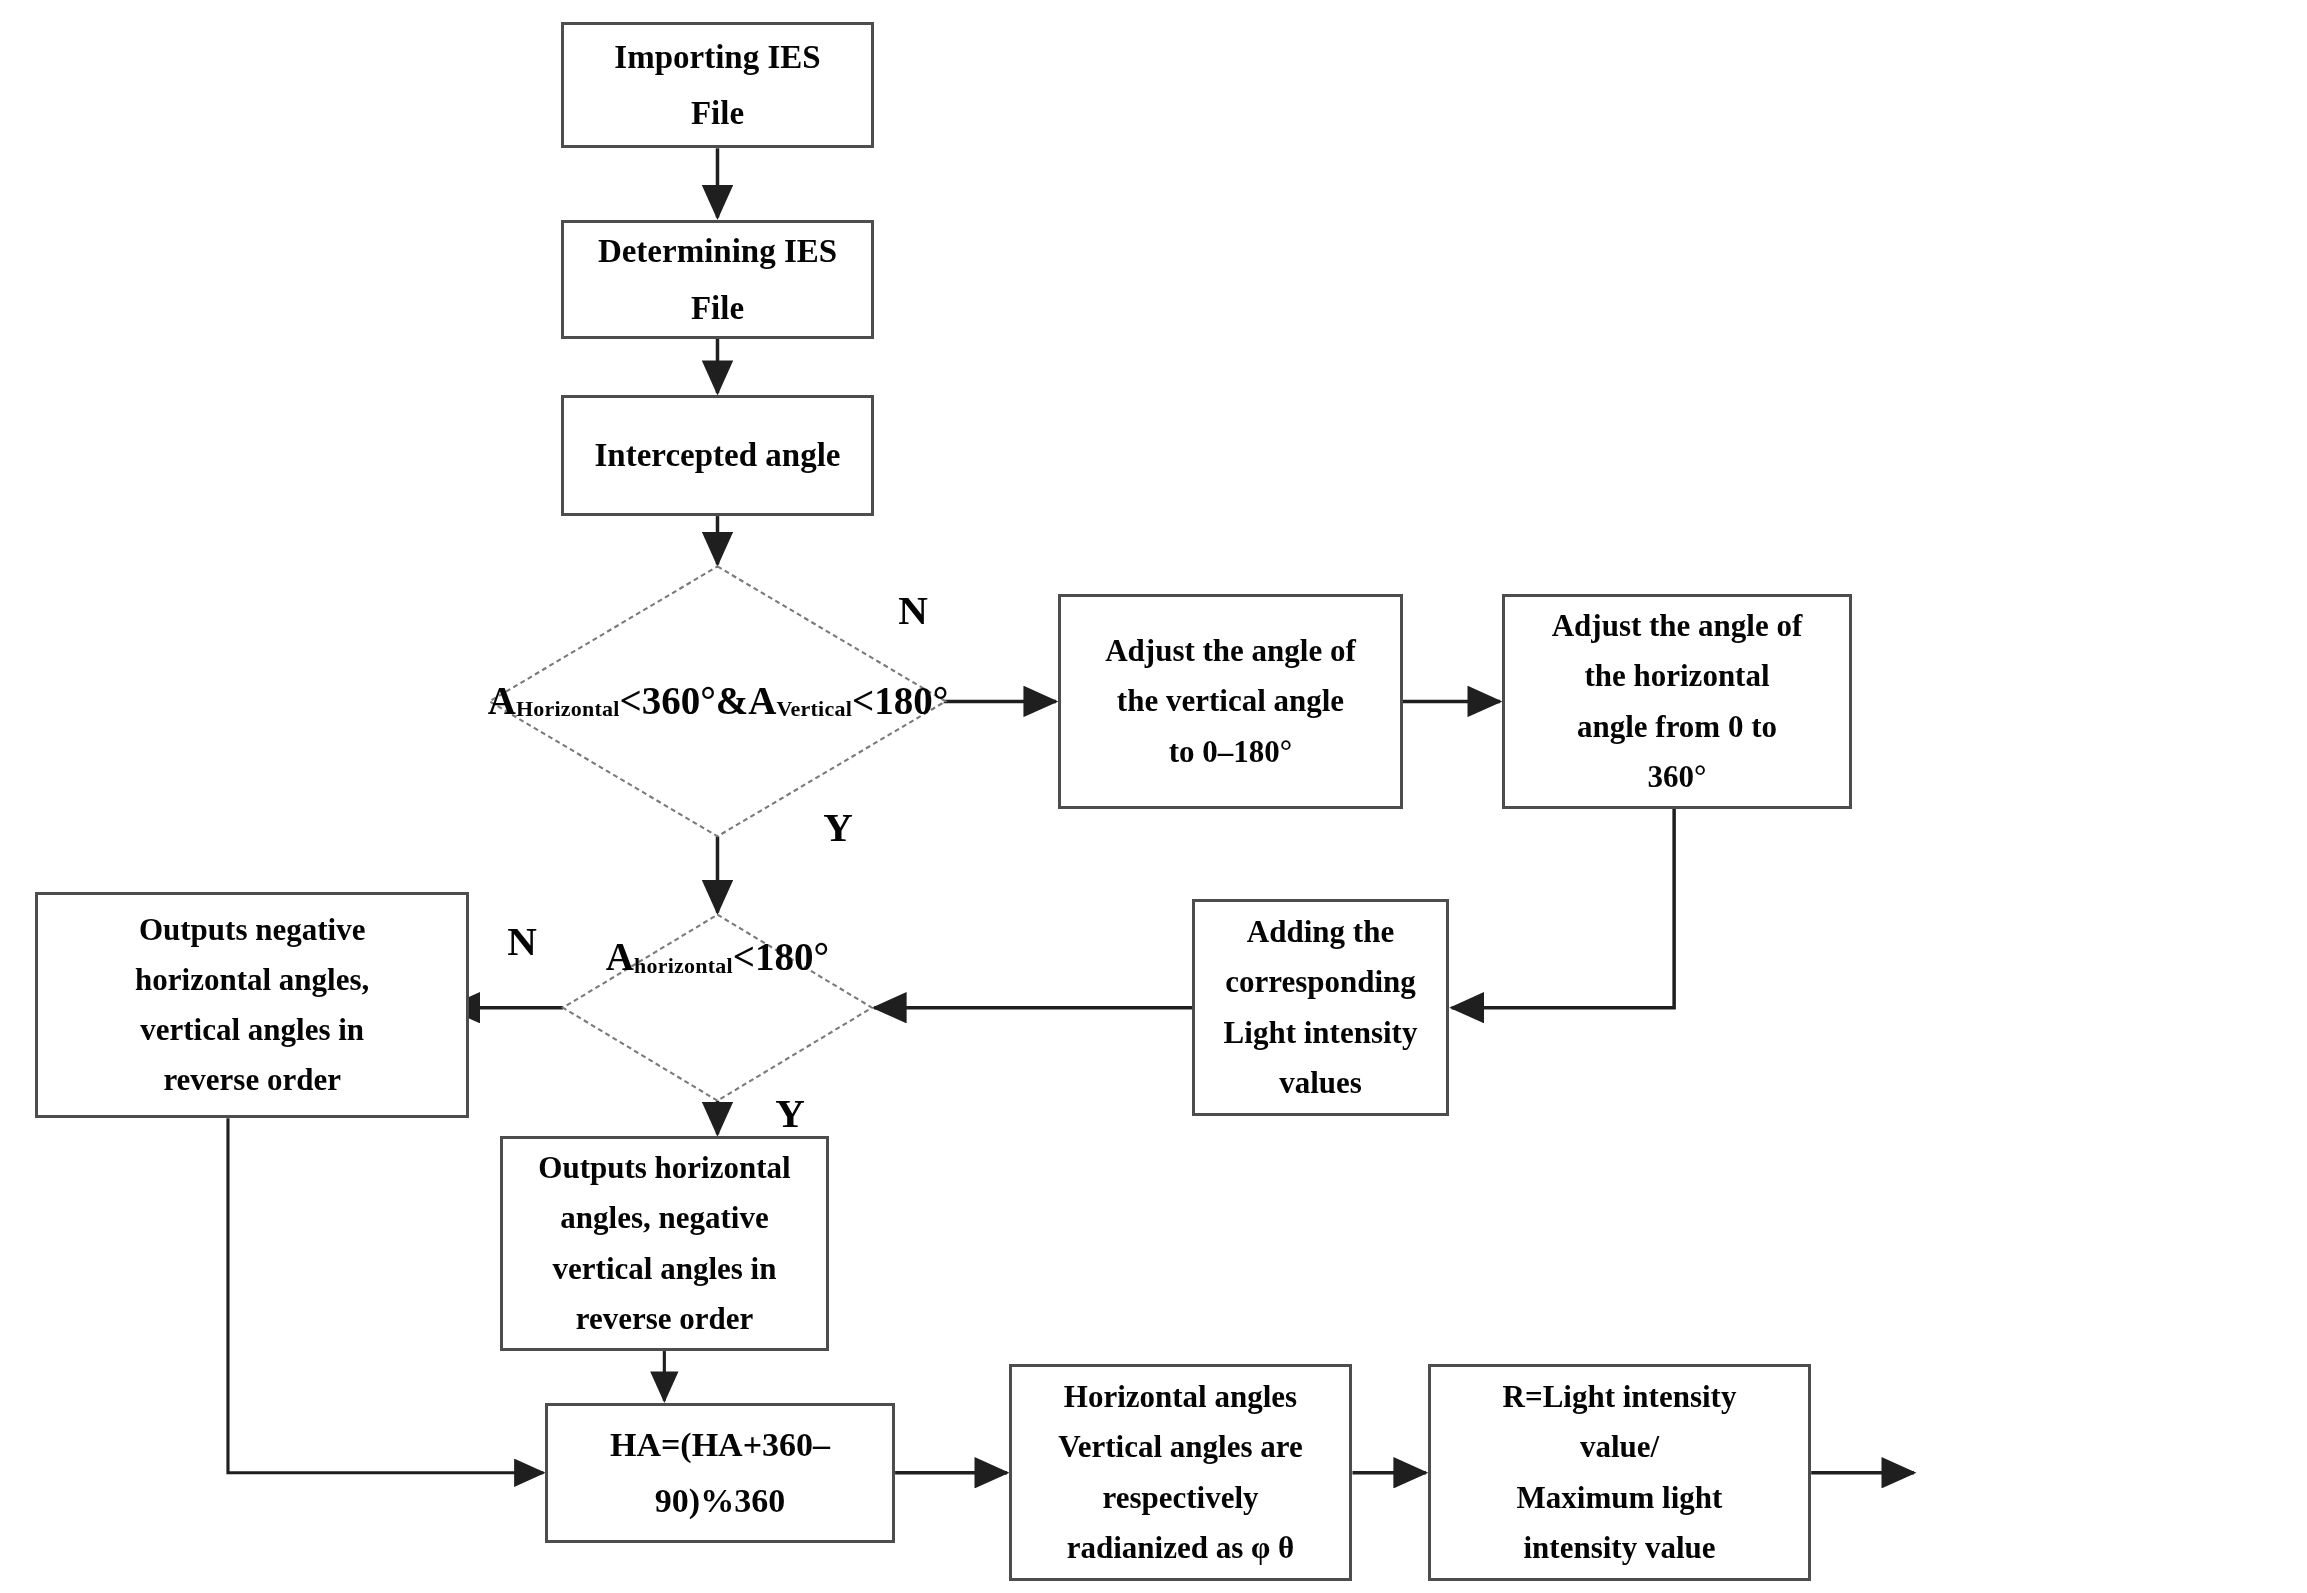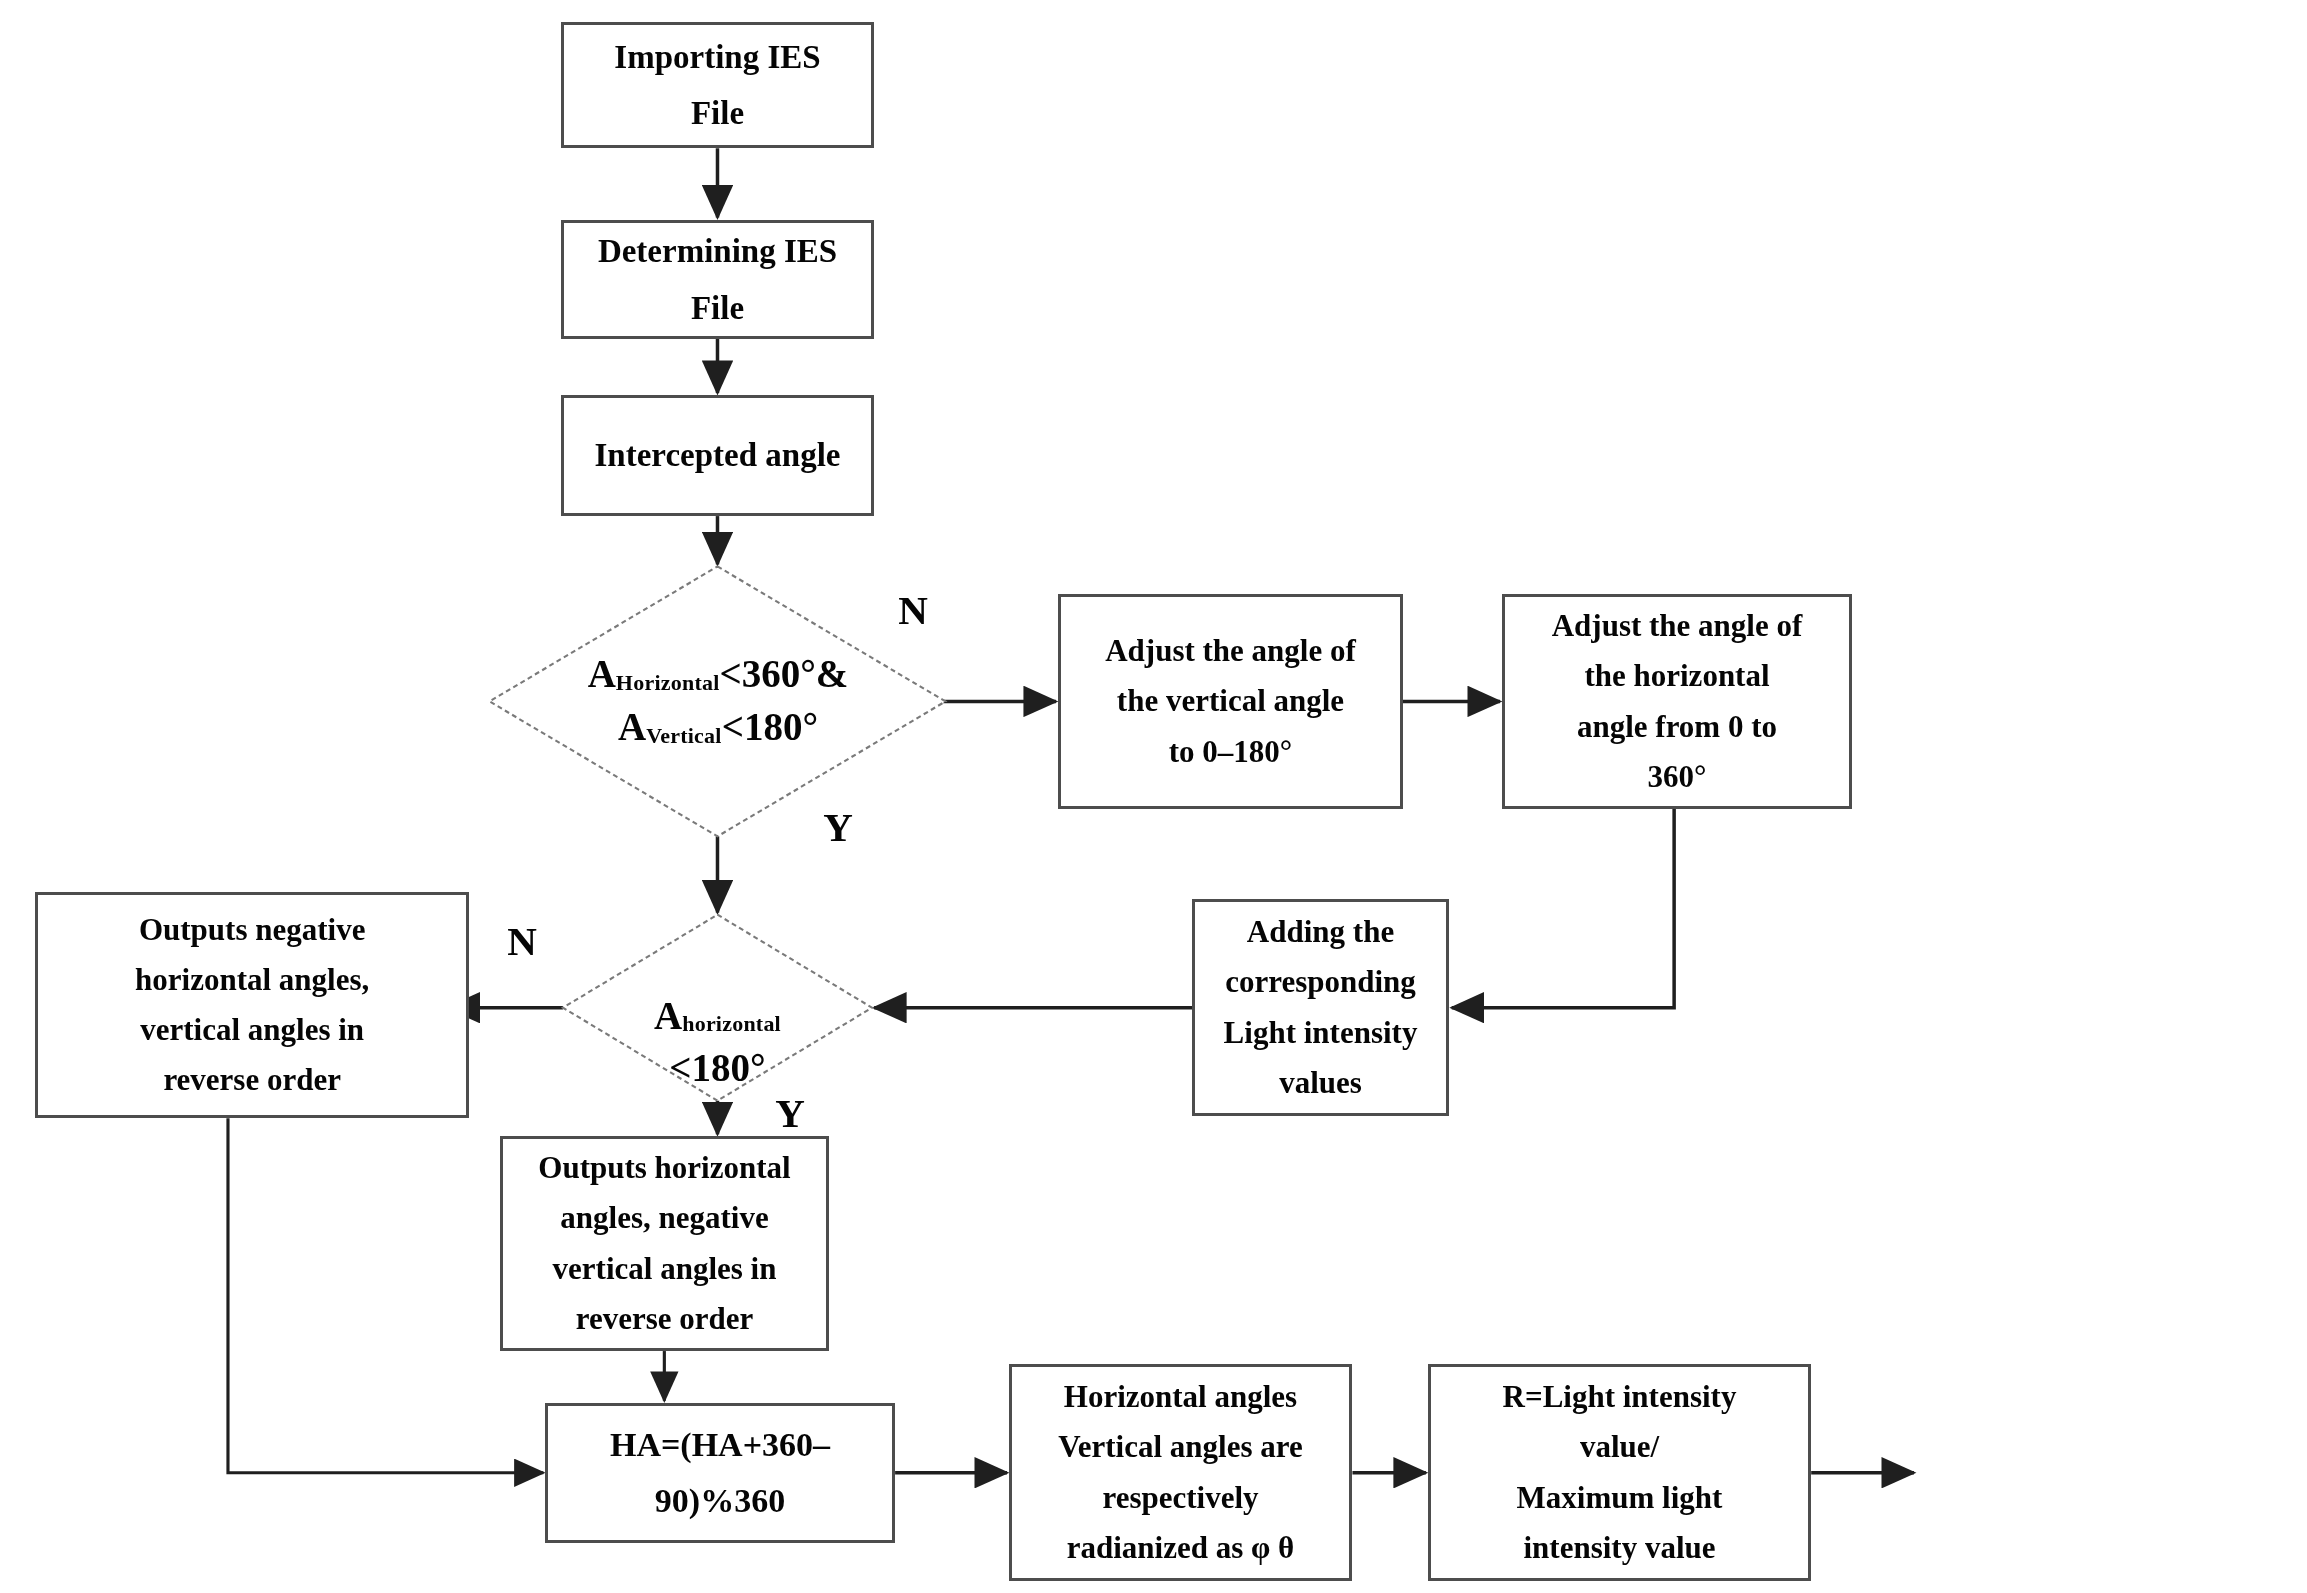--- a/index.html
+++ b/index.html
@@ -48,21 +48,21 @@
     font-size:31px;
     line-height:1.62;
   }
   .n-top{font-size:33px;line-height:1.7;}
   .n-ha{font-size:34px;line-height:1.66;}
   .n-xyz{font-size:33px;line-height:1.66;}
   .diamond-text{
     position:absolute;
     z-index:3;
     display:flex;
-    flex-direction:column;
+    flex-direction:row;
     align-items:center;
     justify-content:center;
     text-align:center;
   }
   .d-line{white-space:nowrap;font-size:39px;line-height:1.35;}
   .d-sub{font-size:22px;position:relative;top:0.12em;letter-spacing:0.01em;}
   .edge-label{
     position:absolute;
     z-index:3;
     transform:translate(-50%,-50%);
@@ -146,21 +146,21 @@
 value/
 Maximum light
 intensity value</div>
 
 
   <div class="diamond-text" style="left:490px;top:608px;width:456px;height:186px;">
     <div class="d-line"><span>A</span><span class="d-sub">Horizontal</span><span>&lt;360°&amp;</span></div>
     <div class="d-line"><span>A</span><span class="d-sub">Vertical</span><span>&lt;180°</span></div>
   </div>
 
-  <div class="diamond-text" style="left:563px;top:944px;width:309px;height:151px;justify-content:flex-end;">
+  <div class="diamond-text" style="left:563px;top:882px;width:309px;height:151px;">
     <div class="d-line"><span>A</span><span class="d-sub">horizontal</span></div>
     <div class="d-line"><span>&lt;180°</span></div>
   </div>
 
   <div class="edge-label" style="left:913px;top:610px;">N</div>
   <div class="edge-label" style="left:838px;top:827px;">Y</div>
   <div class="edge-label" style="left:522px;top:941px;">N</div>
   <div class="edge-label" style="left:790px;top:1113px;">Y</div>
 
 </div>

